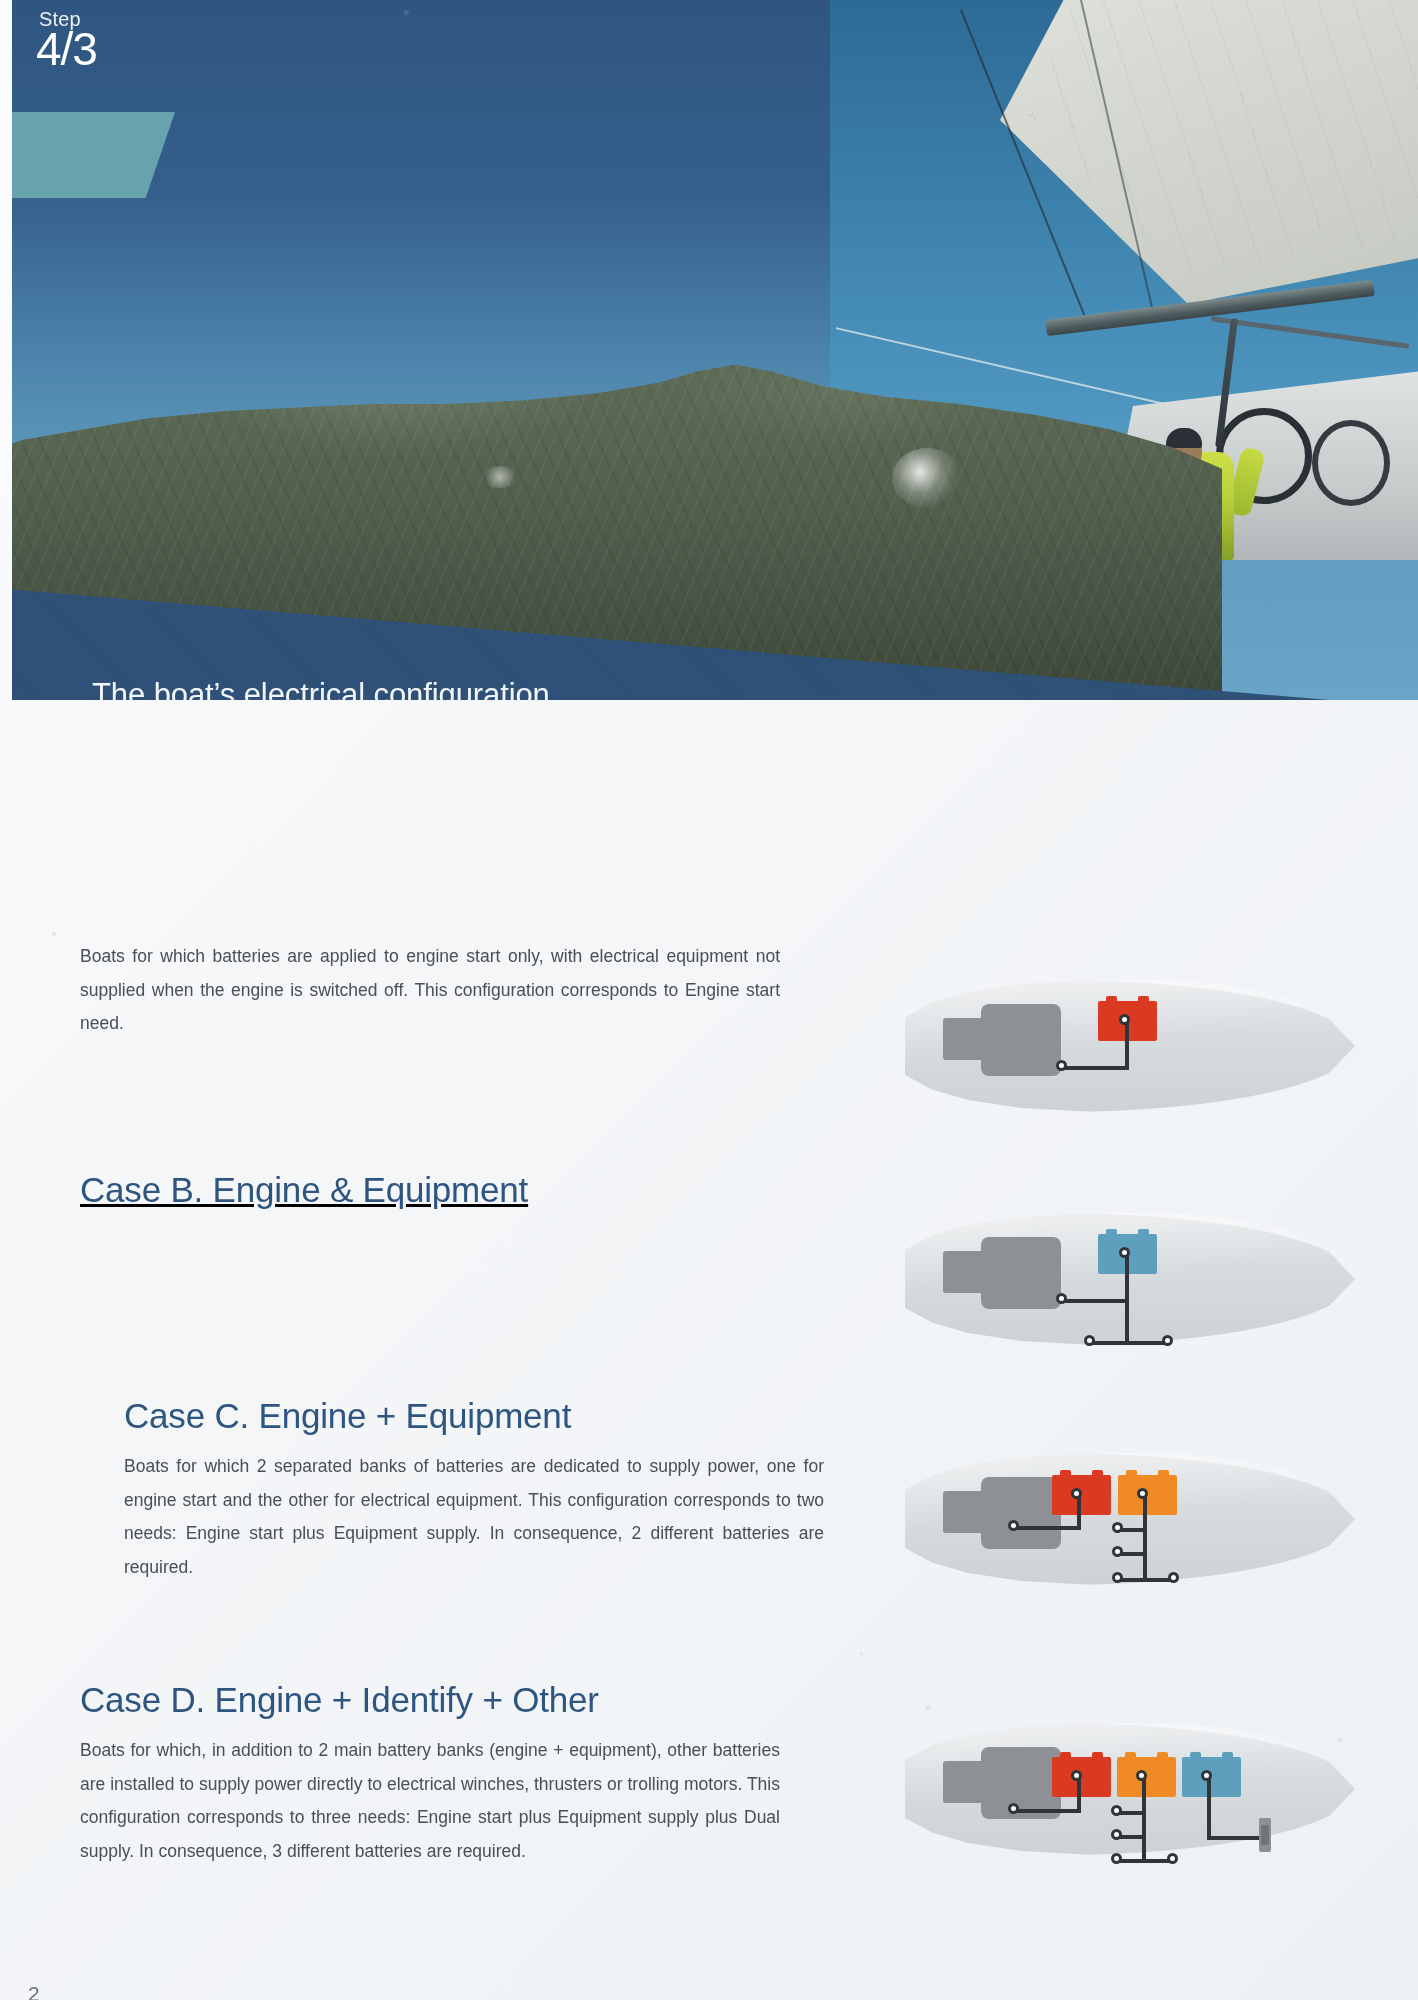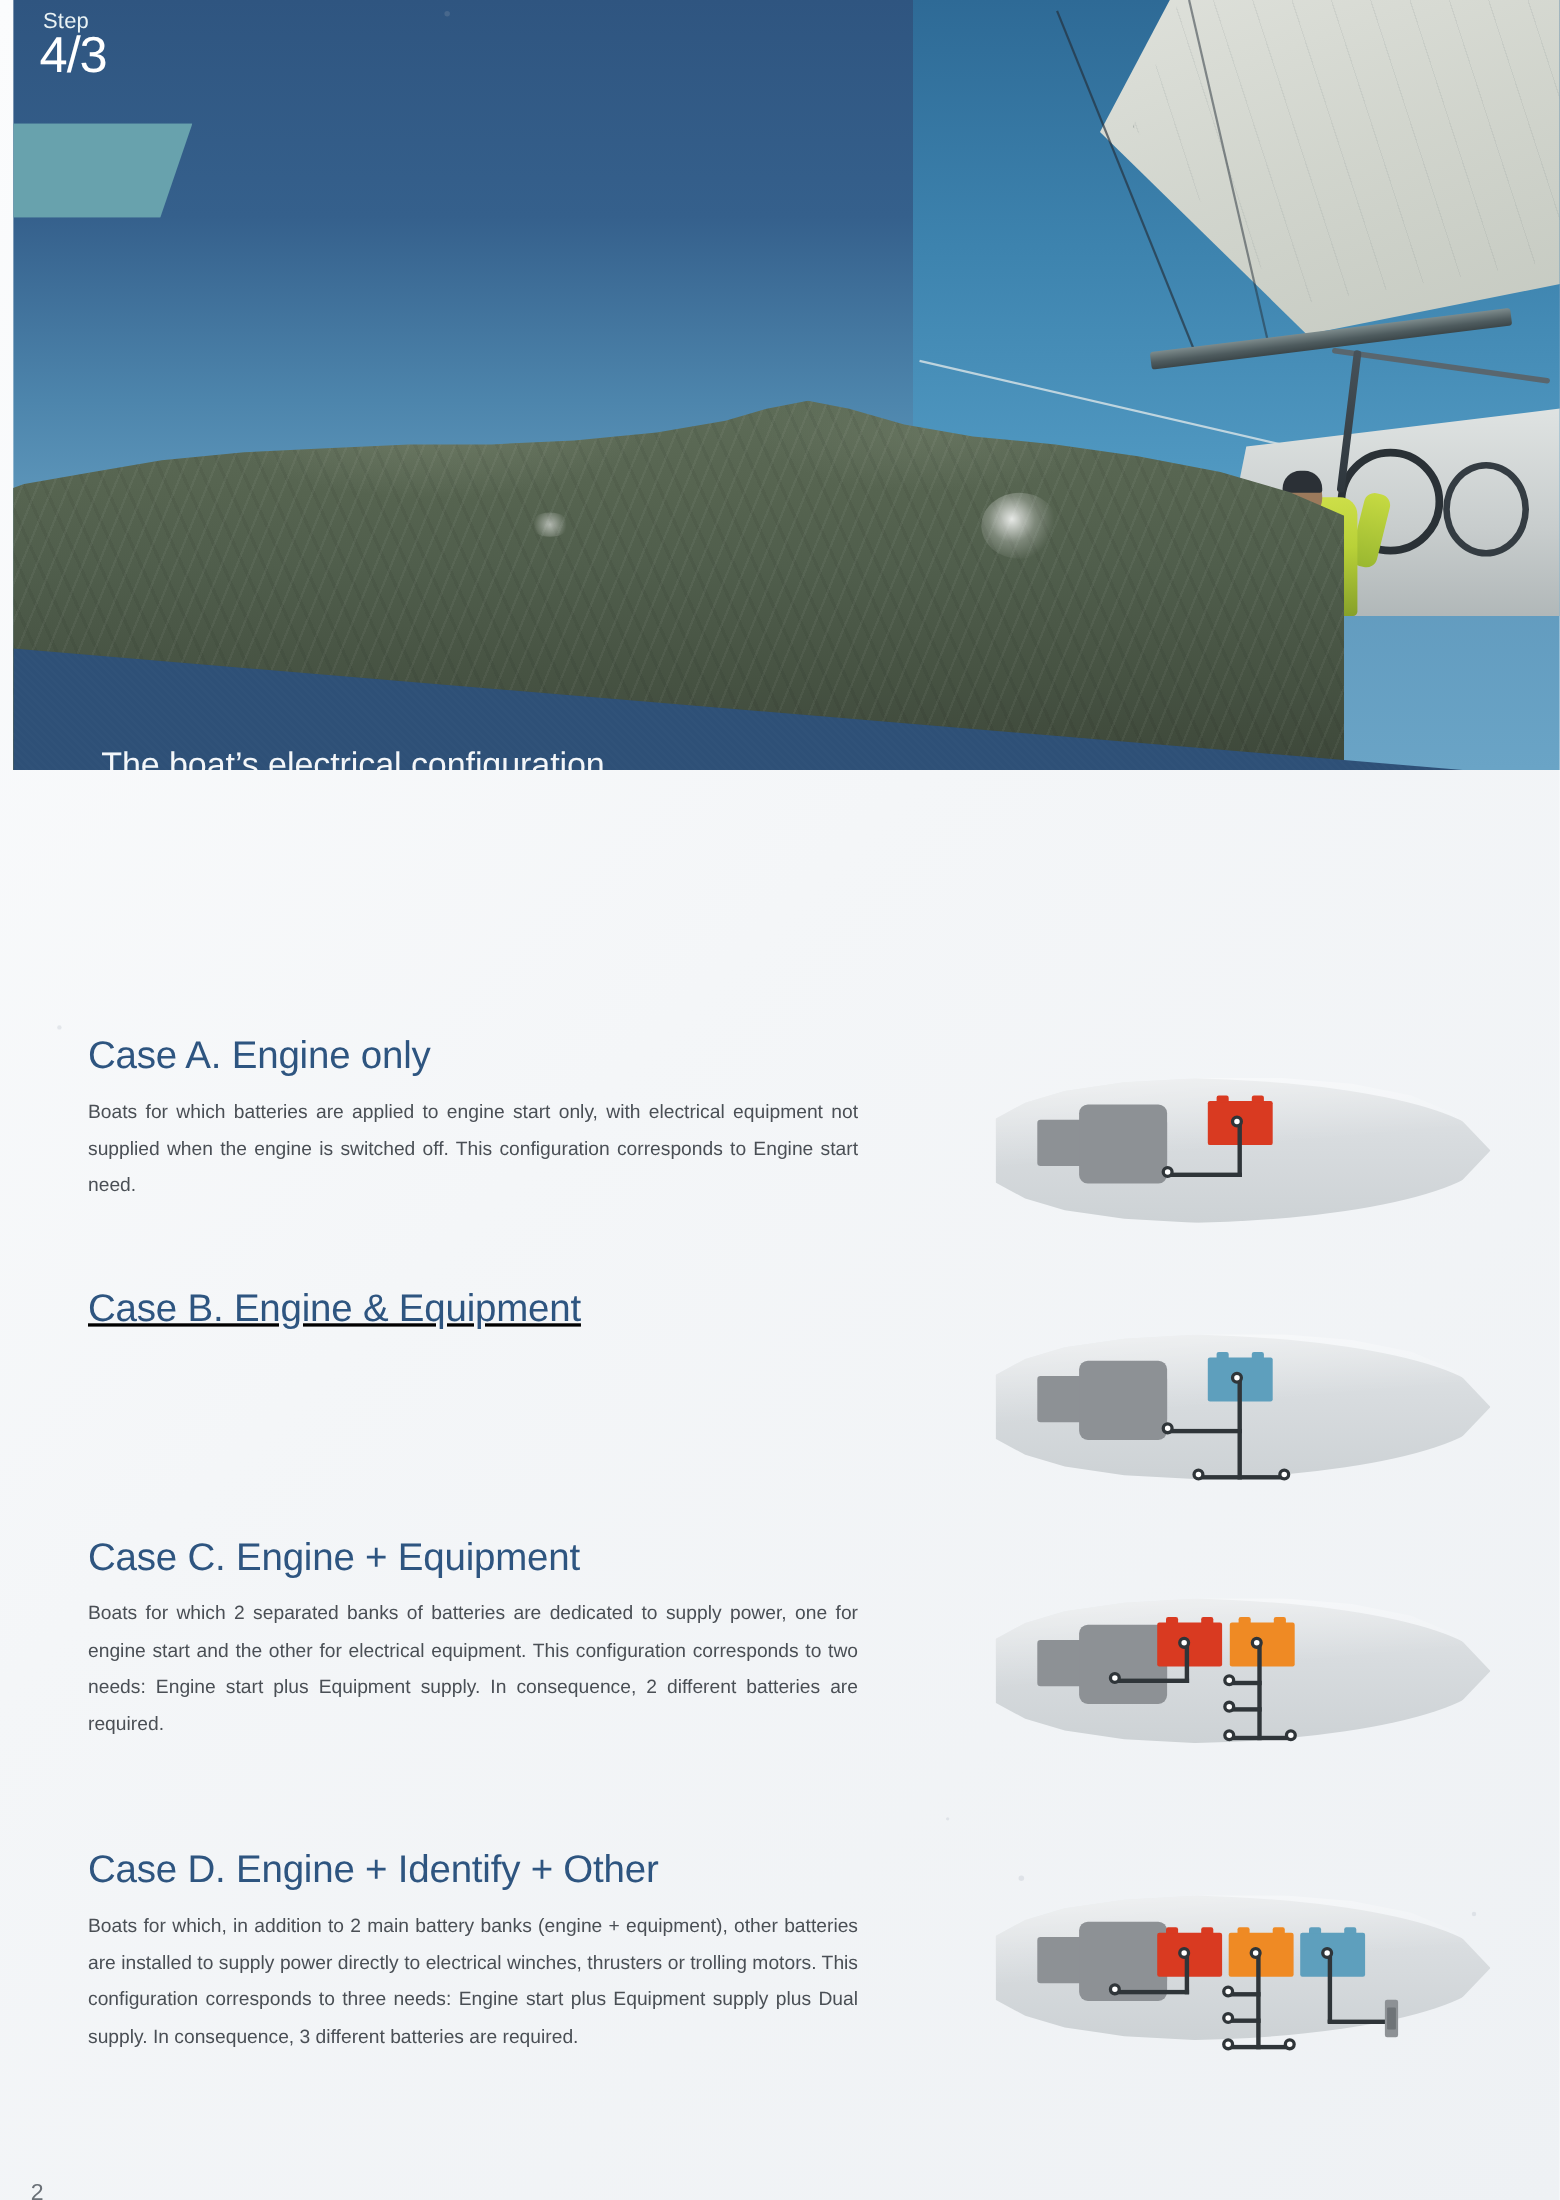--- a/index.html
+++ b/index.html
@@ -303,21 +303,21 @@
     font-size: 17.5px;
     line-height: 1.92;
     color: #4a4f55;
     text-align: justify;
     width: 700px;
     font-weight: 400;
   }
 
   .case-a { top: 60px; }
   .case-b { top: 290px; text-decoration: underline; }
-  .case-c { top: 516px; }
+  .case-c { top: 516px; margin-left: 44px; }
   .case-d { top: 800px; }
 
   
   .diagram {
     position: absolute;
     width: 470px; height: 190px;
   }
   .diag-a { left: 885px; top: 72px; }
   .diag-b { left: 885px; top: 305px; }
   .diag-c { left: 885px; top: 545px; }
@@ -461,21 +461,20 @@
     <div class="step-badge"></div>
     <div class="step-word">Step</div>
     <div class="step-num">4/3</div>
 
     <div class="hero-sub">The boat’s electrical configuration determines the battery combination</div>
   </div>
 
   <div class="content">
 
     <div class="case case-a">
-      <div class="case-title">Case A. Engine only</div>
       <div class="case-body">Boats for which batteries are applied to engine start only, with electrical equipment not supplied when the engine is switched off. This configuration corresponds to Engine start need.</div>
     </div>
 
     <div class="diagram diag-a">
       <div class="hull"></div>
       <div class="hull-sheen"></div>
       <div class="engine-main"></div>
       <div class="engine-top"></div>
       <div class="battery bat-red" style="left:213px; top:49px;"></div>
       <div class="wire wire-h" style="left:178px; top:114px; width:66px;"></div>

